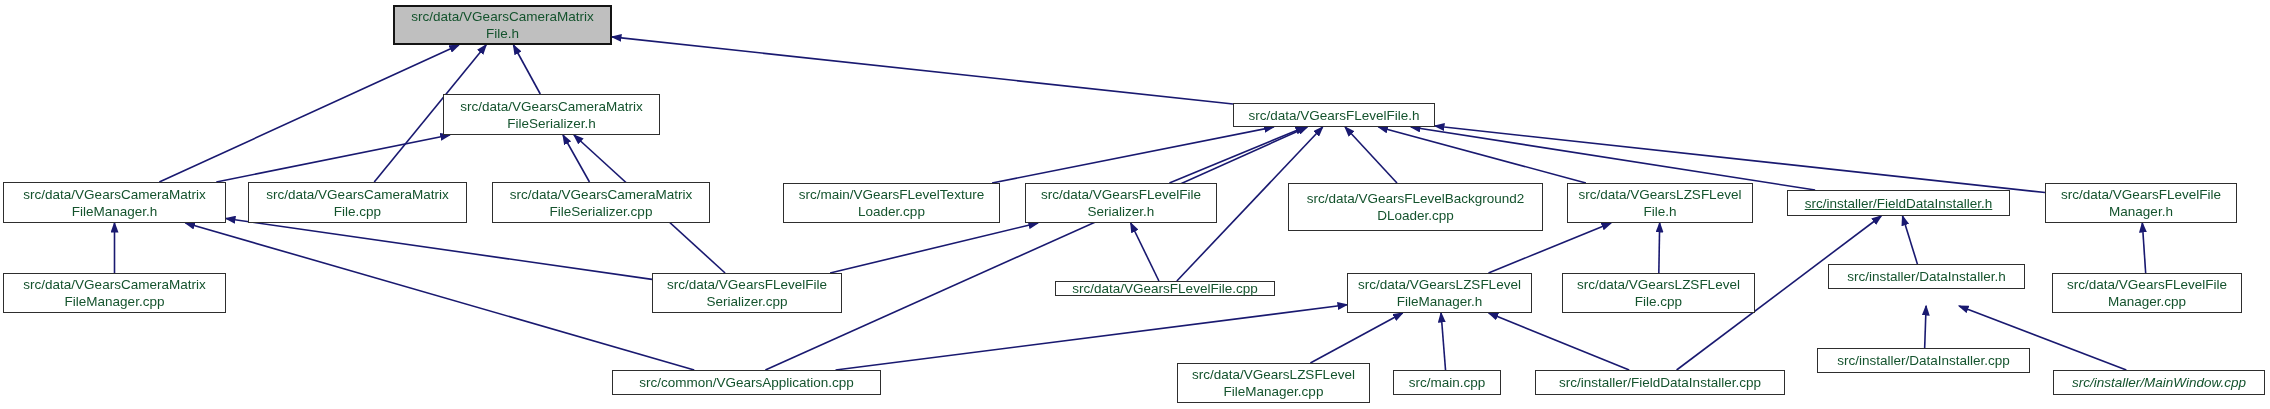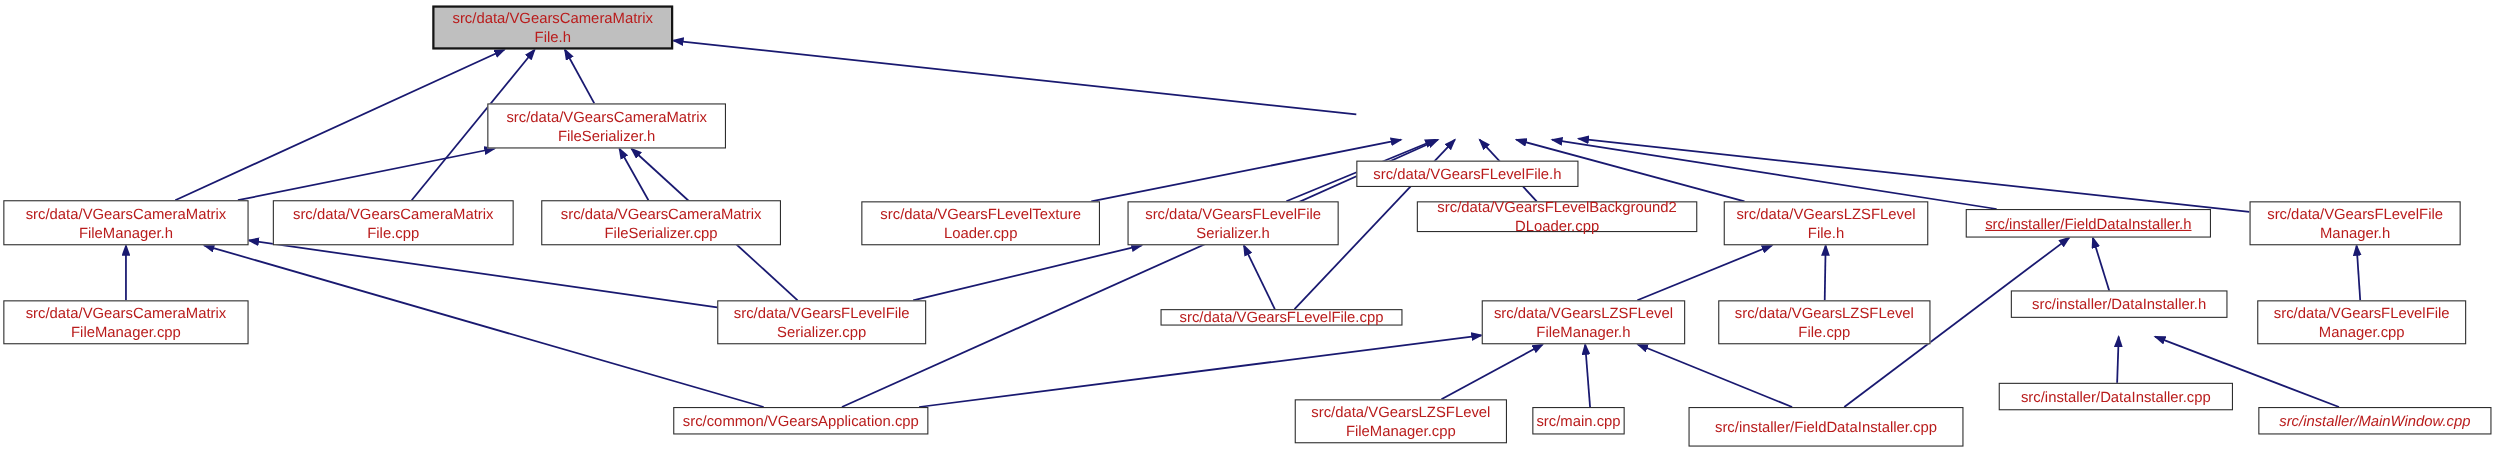--- a/index.html
+++ b/index.html
@@ -14,21 +14,21 @@
   #edge-layer {
     position: absolute;
     left: 0; top: 0;
     width: 2270px; height: 409px;
   }
   .graph-node {
     position: absolute;
     box-sizing: border-box;
     background: #ffffff;
     border: 1px solid #2e2e2e;
-    color: #b91c1c;
+    color: #14532d;
     display: flex;
     align-items: center;
     justify-content: center;
     text-align: center;
     white-space: pre-line;
     font-size: 13.5px;
     line-height: 17px;
     cursor: pointer;
   }
   .graph-node.subject {
@@ -77,51 +77,51 @@
       <line x1="1922.632596685083" y1="281" x2="1902.5220994475137" y2="216" stroke="#191970" stroke-width="1.6" marker-end="url(#arrow)"></line>
       <line x1="1923.9213483146068" y1="370" x2="1926.0786516853932" y2="306" stroke="#191970" stroke-width="1.6" marker-end="url(#arrow)"></line>
       <line x1="2126.3455056179773" y1="370" x2="1959.1544943820224" y2="306" stroke="#191970" stroke-width="1.6" marker-end="url(#arrow)"></line>
       <line x1="2145.6666666666665" y1="273" x2="2142.3333333333335" y2="223" stroke="#191970" stroke-width="1.6" marker-end="url(#arrow)"></line>
     </svg>
   <div id="node-layer">
       <div class="graph-node subject" style="left: 393px; top: 5px; width: 219px; height: 40px;">src/data/VGearsCameraMatrix
 File.h</div>
       <div class="graph-node" style="left: 443px; top: 94px; width: 217px; height: 41px;">src/data/VGearsCameraMatrix
 FileSerializer.h</div>
-      <div class="graph-node" style="left: 1233px; top: 103px; width: 202px; height: 24px; margin-top: 43px;">src/data/VGearsFLevelFile.h</div>
+      <div class="graph-node" style="left: 1233px; top: 103px; width: 202px; height: 24px;">src/data/VGearsFLevelFile.h</div>
       <div class="graph-node" style="left: 3px; top: 182px; width: 223px; height: 41px;">src/data/VGearsCameraMatrix
 FileManager.h</div>
       <div class="graph-node" style="left: 248px; top: 182px; width: 219px; height: 41px;">src/data/VGearsCameraMatrix
 File.cpp</div>
       <div class="graph-node" style="left: 492px; top: 182px; width: 218px; height: 41px;">src/data/VGearsCameraMatrix
 FileSerializer.cpp</div>
-      <div class="graph-node" style="left: 783px; top: 183px; width: 217px; height: 40px;">src/data/VGearsFLevelTexture
+      <div class="graph-node" style="left: 783px; top: 183px; width: 217px; height: 40px;">src/main/VGearsFLevelTexture
 Loader.cpp</div>
       <div class="graph-node" style="left: 1025px; top: 183px; width: 192px; height: 40px;">src/data/VGearsFLevelFile
 Serializer.h</div>
-      <div class="graph-node" style="left: 1288px; top: 183px; width: 255px; height: 28px;">src/data/VGearsFLevelBackground2
+      <div class="graph-node" style="left: 1288px; top: 183px; width: 255px; height: 48px;">src/data/VGearsFLevelBackground2
 DLoader.cpp</div>
       <div class="graph-node" style="left: 1567px; top: 183px; width: 186px; height: 40px;">src/data/VGearsLZSFLevel
 File.h</div>
       <div class="graph-node" style="left: 1787px; top: 190px; width: 223px; height: 26px; text-decoration: underline;">src/installer/FieldDataInstaller.h</div>
       <div class="graph-node" style="left: 2045px; top: 183px; width: 192px; height: 40px;">src/data/VGearsFLevelFile
 Manager.h</div>
       <div class="graph-node" style="left: 3px; top: 273px; width: 223px; height: 40px;">src/data/VGearsCameraMatrix
 FileManager.cpp</div>
       <div class="graph-node" style="left: 652px; top: 273px; width: 190px; height: 40px;">src/data/VGearsFLevelFile
 Serializer.cpp</div>
       <div class="graph-node" style="left: 1055px; top: 281px; width: 220px; height: 15px;">src/data/VGearsFLevelFile.cpp</div>
       <div class="graph-node" style="left: 1347px; top: 273px; width: 185px; height: 40px;">src/data/VGearsLZSFLevel
 FileManager.h</div>
       <div class="graph-node" style="left: 1562px; top: 273px; width: 193px; height: 40px;">src/data/VGearsLZSFLevel
 File.cpp</div>
       <div class="graph-node" style="left: 1828px; top: 264px; width: 197px; height: 25px;">src/installer/DataInstaller.h</div>
       <div class="graph-node" style="left: 2052px; top: 273px; width: 190px; height: 40px;">src/data/VGearsFLevelFile
 Manager.cpp</div>
-      <div class="graph-node" style="left: 612px; top: 370px; width: 232px; height: 25px;">src/common/VGearsApplication.cpp</div>
+      <div class="graph-node" style="left: 612px; top: 370px; width: 269px; height: 25px;">src/common/VGearsApplication.cpp</div>
       <div class="graph-node" style="left: 1177px; top: 363px; width: 193px; height: 40px;">src/data/VGearsLZSFLevel
 FileManager.cpp</div>
-      <div class="graph-node" style="left: 1393px; top: 370px; width: 84px; height: 25px; text-align: right;">src/main.cpp</div>
-      <div class="graph-node" style="left: 1535px; top: 370px; width: 250px; height: 36px;">src/installer/FieldDataInstaller.cpp</div>
+      <div class="graph-node" style="left: 1393px; top: 370px; width: 108px; height: 25px; text-align: right;">src/main.cpp</div>
+      <div class="graph-node" style="left: 1535px; top: 370px; width: 250px; height: 25px;">src/installer/FieldDataInstaller.cpp</div>
       <div class="graph-node" style="left: 1817px; top: 348px; width: 213px; height: 25px;">src/installer/DataInstaller.cpp</div>
       <div class="graph-node" style="left: 2053px; top: 370px; width: 212px; height: 25px; font-style: italic;">src/installer/MainWindow.cpp</div>
     </div>
 </div>
 
 </body></html>

